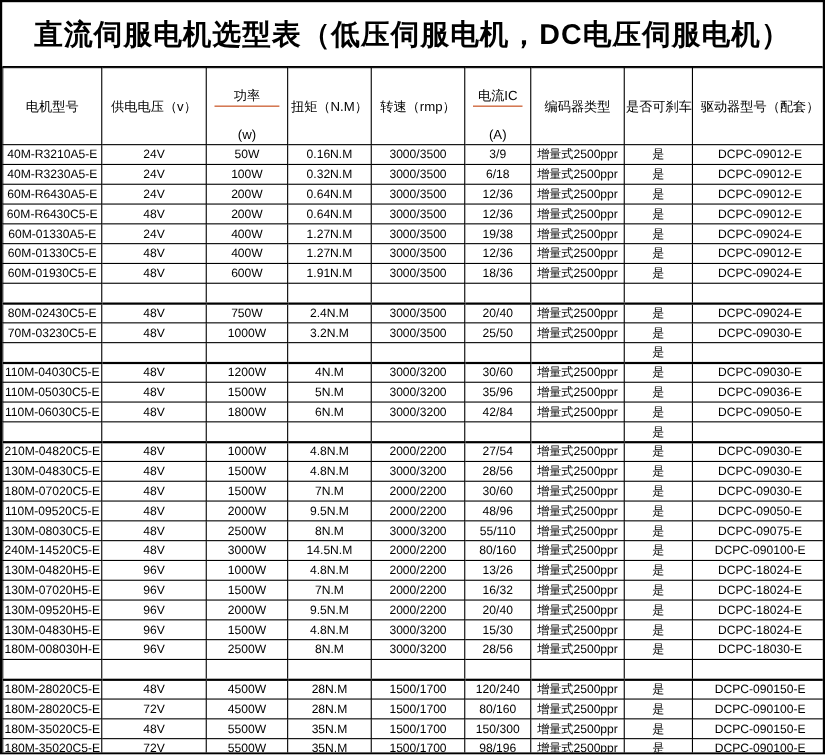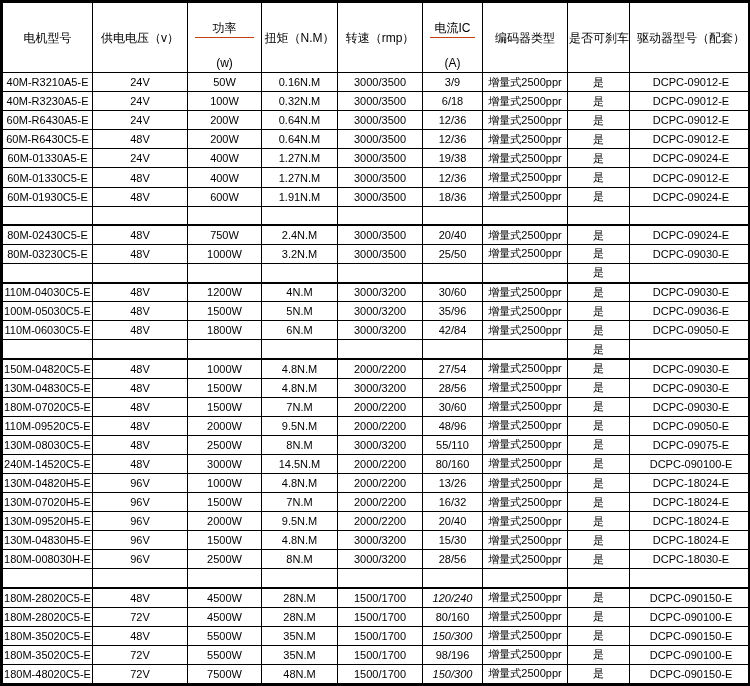--- a/index.html
+++ b/index.html
@@ -32,27 +32,30 @@
     padding:0 1px;
     overflow:hidden;white-space:nowrap;
   }
   table.sel thead tr{height:48px;}
   table.sel th{font-size:12px;font-weight:normal;}
   table.sel tbody tr{height:18px;}
   table.sel td{font-size:11px;}
   .hline2{display:block;line-height:1.5;}
   .hline-top.with-divider{border-bottom:1px solid #c2410c;margin:16px 6px;}
   tr.group-start td{border-top-width:2px;}
-  td.small-txt{font-size:9px;font-style:italic;}
+  td.small-txt{font-size:9px;}
   td.cell-encoder{font-size:11px;letter-spacing:0;}
 </style>
 </head>
 <body>
 
 <div class="page">
+  <div class="title-bar">
+    <span class="title">直流伺服电机选型表（低压伺服电机，DC电压伺服电机）</span>
+  </div>
   <table class="sel">
     <colgroup>
         <col style="width: 90px;">
         <col style="width: 95px;">
         <col style="width: 74px;">
         <col style="width: 76px;">
         <col style="width: 85px;">
         <col style="width: 60px;">
         <col style="width: 85px;">
         <col style="width: 62px;">
@@ -185,21 +188,21 @@
           <td class="cell-voltage">48V</td>
           <td class="cell-power">750W</td>
           <td class="cell-torque">2.4N.M</td>
           <td class="cell-speed">3000/3500</td>
           <td class="cell-current">20/40</td>
           <td class="cell-encoder">增量式2500ppr</td>
           <td class="cell-brake">是</td>
           <td class="cell-driver">DCPC-09024-E</td>
         </tr>
         <tr>
-          <td class="cell-model">80M-03230C5-E</td>
+          <td class="cell-model">70M-03230C5-E</td>
           <td class="cell-voltage">48V</td>
           <td class="cell-power">1000W</td>
           <td class="cell-torque">3.2N.M</td>
           <td class="cell-speed">3000/3500</td>
           <td class="cell-current">25/50</td>
           <td class="cell-encoder">增量式2500ppr</td>
           <td class="cell-brake">是</td>
           <td class="cell-driver">DCPC-09030-E</td>
         </tr>
         <tr>
@@ -218,21 +221,21 @@
           <td class="cell-voltage">48V</td>
           <td class="cell-power">1200W</td>
           <td class="cell-torque">4N.M</td>
           <td class="cell-speed">3000/3200</td>
           <td class="cell-current">30/60</td>
           <td class="cell-encoder">增量式2500ppr</td>
           <td class="cell-brake">是</td>
           <td class="cell-driver">DCPC-09030-E</td>
         </tr>
         <tr>
-          <td class="cell-model">100M-05030C5-E</td>
+          <td class="cell-model">110M-05030C5-E</td>
           <td class="cell-voltage">48V</td>
           <td class="cell-power">1500W</td>
           <td class="cell-torque">5N.M</td>
           <td class="cell-speed">3000/3200</td>
           <td class="cell-current">35/96</td>
           <td class="cell-encoder">增量式2500ppr</td>
           <td class="cell-brake">是</td>
           <td class="cell-driver">DCPC-09036-E</td>
         </tr>
         <tr>
@@ -251,21 +254,21 @@
           <td class="cell-voltage"></td>
           <td class="cell-power"></td>
           <td class="cell-torque"></td>
           <td class="cell-speed"></td>
           <td class="cell-current"></td>
           <td class="cell-encoder"></td>
           <td class="cell-brake">是</td>
           <td class="cell-driver"></td>
         </tr>
         <tr class="group-start">
-          <td class="cell-model">150M-04820C5-E</td>
+          <td class="cell-model">210M-04820C5-E</td>
           <td class="cell-voltage">48V</td>
           <td class="cell-power">1000W</td>
           <td class="cell-torque">4.8N.M</td>
           <td class="cell-speed">2000/2200</td>
           <td class="cell-current">27/54</td>
           <td class="cell-encoder">增量式2500ppr</td>
           <td class="cell-brake">是</td>
           <td class="cell-driver">DCPC-09030-E</td>
         </tr>
         <tr>

